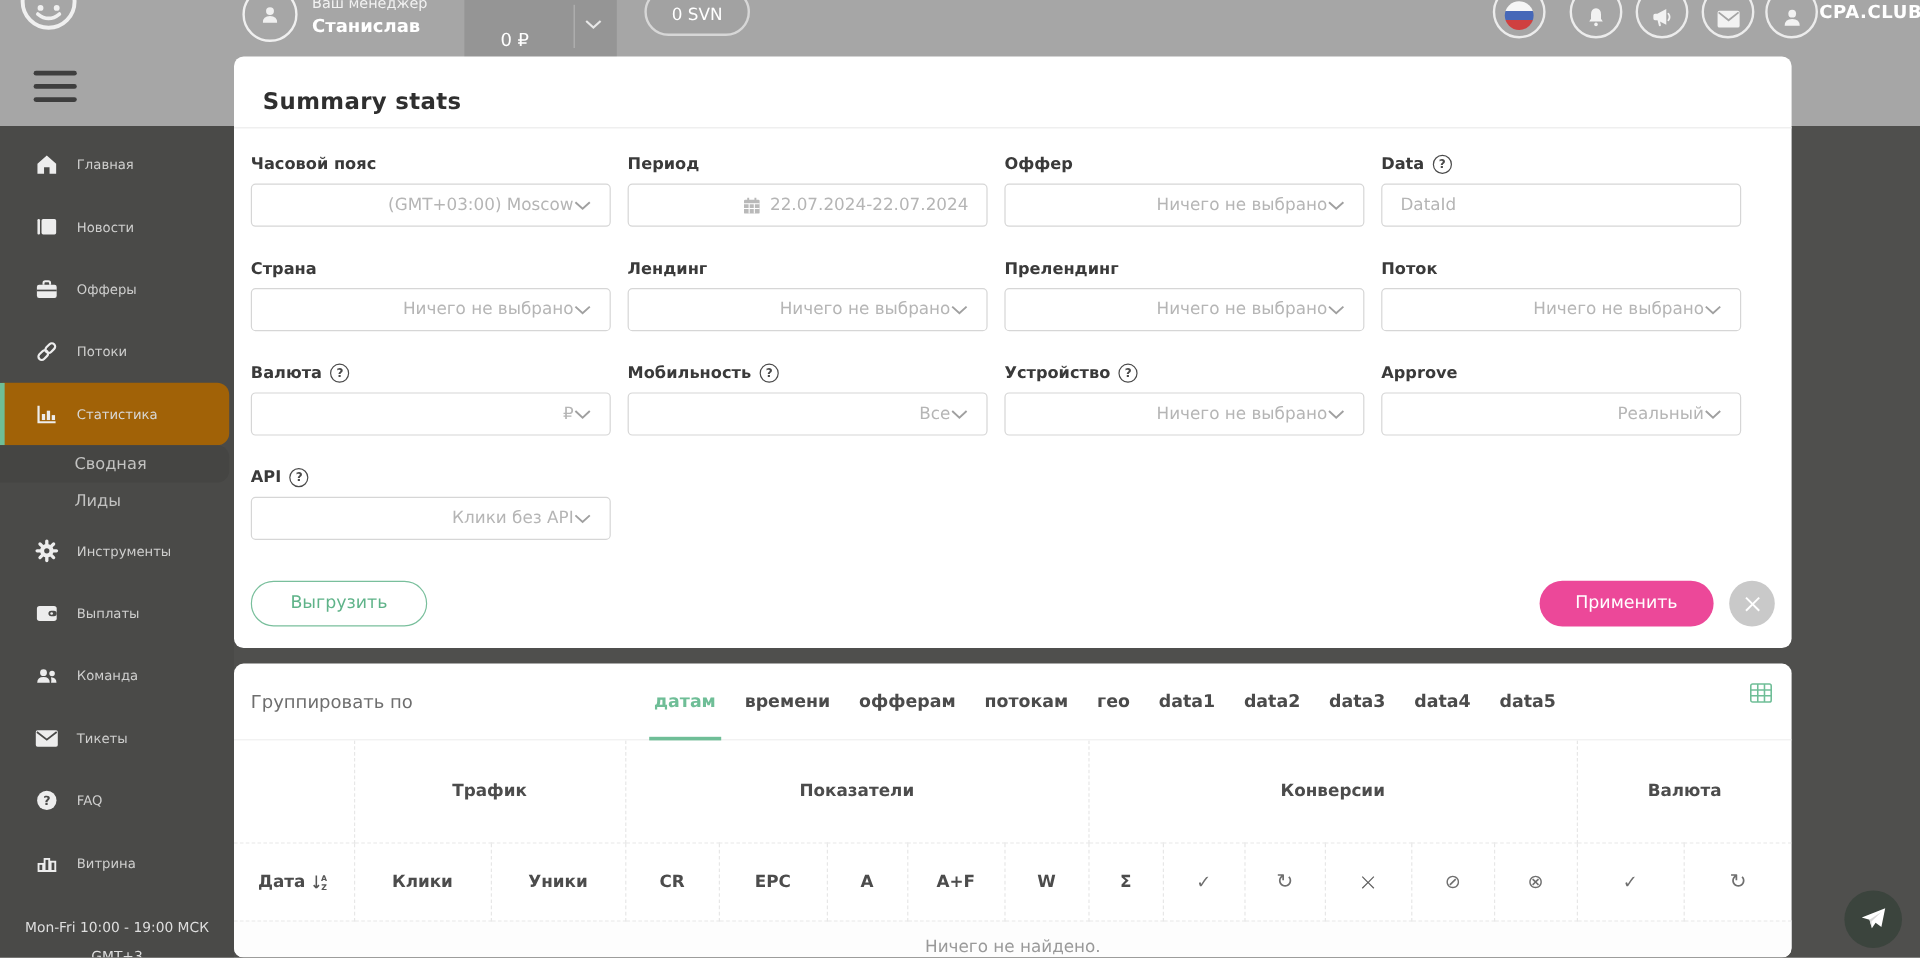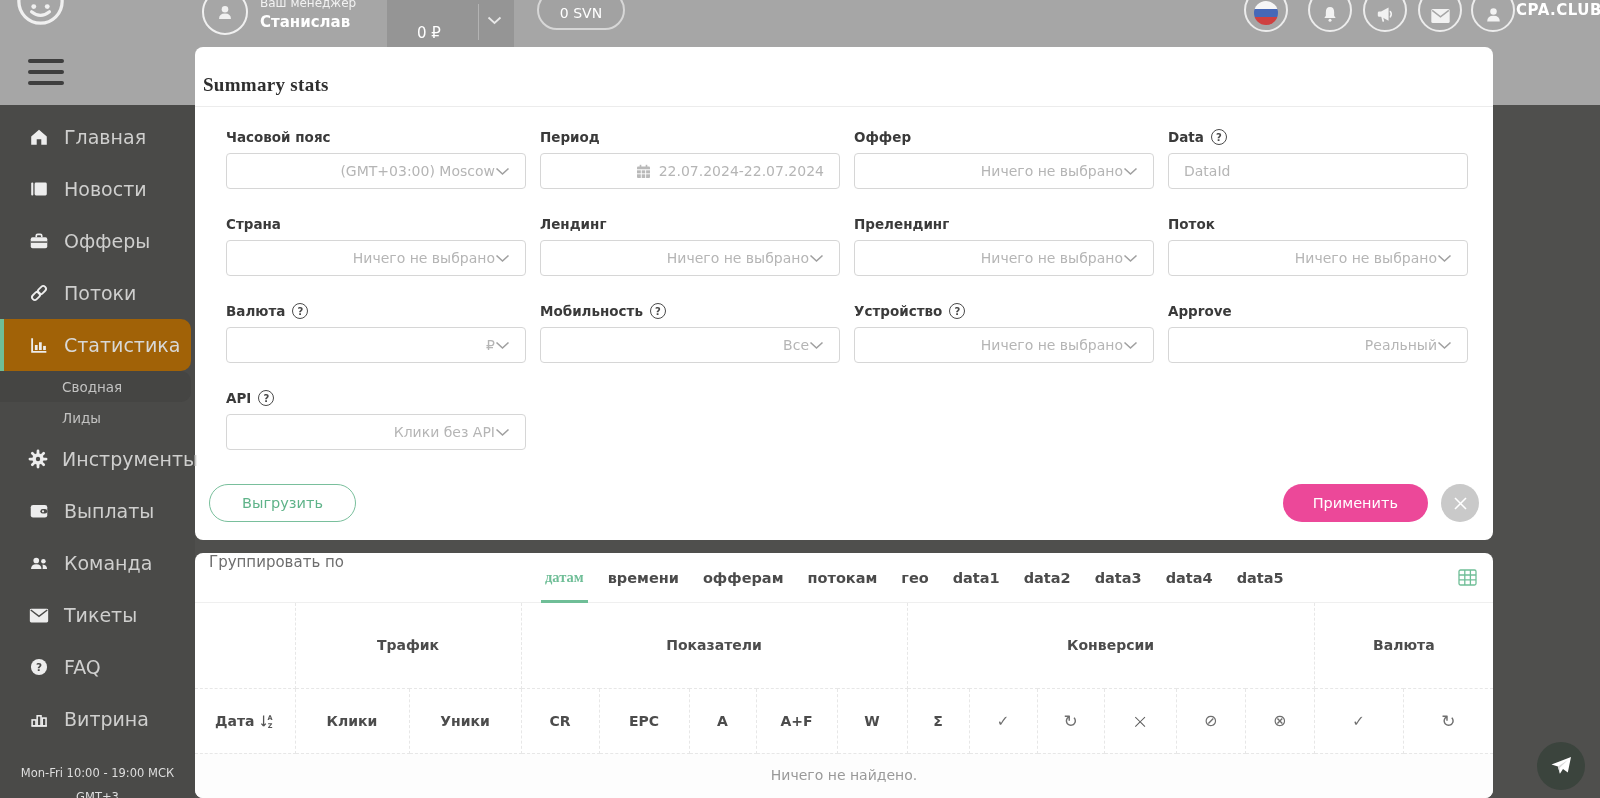--- a/index.html
+++ b/index.html
@@ -24,51 +24,51 @@
   .svn { position:absolute; left:537px; top:-10px; width:88px; height:40px; border:2px solid #d7d7d7; background:#a2a2a2; border-radius:20px; color:#fff; font-size:14px; display:flex; align-items:flex-end; justify-content:center; padding-bottom:7px; }
   .tb-ic { position:absolute; top:-12px; width:44px; height:44px; border:2px solid #ececec; border-radius:50%; display:flex; align-items:flex-end; justify-content:center; padding-bottom:5px; cursor:pointer; }
   .flagball { width:24px; height:24px; border-radius:50%; background:linear-gradient(#f6f6f6 34%, #4668b8 34% 67%, #cf4040 67%); }
   .brand { position:absolute; left:1516px; top:1px; font-size:15px; font-weight:bold; color:#fff; letter-spacing:.5px; cursor:pointer; display:flex; align-items:center; gap:7px; }
 
   
   .sidebar { position:absolute; left:0; top:105px; width:195px; height:693px; background:#4a4a48; z-index:3; }
   .snav { padding-top:6px; }
   .sitem { height:52px; display:flex; align-items:center; padding-left:27px; cursor:pointer; }
   .sicon { width:24px; height:24px; display:flex; align-items:center; justify-content:center; }
-  .slabel { margin-left:13px; font-size:19px; color:#cfcfce; }
+  .slabel { margin-left:13px; font-size:11px; color:#cfcfce; }
   .sitem.active { background:#a16207; border-left:4px solid #6fbe97; padding-left:23px; margin-right:4px; border-radius:0 10px 10px 0; }
   .sitem.active .slabel { color:#d8d8d7; }
   .ssub { height:31px; display:flex; align-items:center; padding-left:62px; font-size:13.5px; color:#c2c2c1; cursor:pointer; margin-right:4px; }
   .ssub.current { background:#454543; border-radius:0 10px 10px 0; }
   .sfoot { position:absolute; top:656px; left:0; width:100%; text-align:center; font-size:11.5px; color:#dedede; line-height:24px; }
 
   
   .card { position:absolute; background:#fff; border-radius:8px; z-index:2; }
   .card.filters { left:195px; top:47px; width:1298px; height:493px; }
-  .fhead { height:60px; padding:27px 0 0 8px; border-bottom:1px solid #ececec;font-family:Liberation Serif, serif; }
+  .fhead { height:60px; padding:27px 0 0 24px; border-bottom:1px solid #ececec; }
   .fhead h1 { font-size:19px; color:#2f2f2f; letter-spacing:.3px; }
-  .fgrid { padding:22px 31px 0; display:grid; grid-template-columns:repeat(4,300px); column-gap:14px; row-gap:27px; }
+  .fgrid { padding:22px 14px 0; display:grid; grid-template-columns:repeat(4,300px); column-gap:14px; row-gap:27px; }
   .fl { display:flex; align-items:center; gap:7px; font-size:13.5px; font-weight:bold; color:#3a3a3a; margin-bottom:8px; }
   .help { width:16px; height:16px; border:1.4px solid #4a4a4a; border-radius:50%; font-size:10px; font-weight:bold; color:#4a4a4a; display:flex; align-items:center; justify-content:center; cursor:pointer; }
   .sel { height:36px; border:1px solid #d6d6d6; border-radius:4px; background:#fff; display:flex; align-items:center; justify-content:flex-end; padding:0 15px; font-size:14px; color:#b5b5b5; cursor:pointer; }
   .sel .lft { display:flex; align-items:center; gap:8px; }
   .sel input { border:none; outline:none; width:100%; font:inherit; color:#6b6b6b; background:transparent; }
   .sel input::placeholder { color:#b5b5b5; }
   .btnrow { display:flex; justify-content:space-between; align-items:center; padding:34px 14px 0; }
   .btn-outline { background:#fff; border:1.5px solid #79bf9c; color:#5fb389; border-radius:21px; padding:10px 32px; font-size:14.5px; font-family:inherit; cursor:pointer; }
   .r-btns { display:flex; align-items:center; gap:13px; }
   .btn-primary { background:#ec4899; border:none; color:#fff; border-radius:21px; padding:11px 30px; font-size:14.5px; font-family:inherit; cursor:pointer; }
   .btn-close { width:38px; height:38px; border-radius:50%; background:#c9c9c9; border:none; display:flex; align-items:center; justify-content:center; cursor:pointer; }
 
   .card.stats { left:195px; top:553px; width:1298px; height:245px; overflow:hidden; }
-  .grouprow { position:relative; height:50px; display:flex; padding:0 14px; border-bottom:1px solid #efefef; }
+  .grouprow { position:relative; height:64px; display:flex; align-items:center; padding:0 14px; border-bottom:1px solid #efefef; }
   .gb-label { font-size:15px; color:#6e6e6e; }
   .tabs { position:absolute; left:350px; top:0; height:100%; display:flex; align-items:center; gap:24px; }
   .tab { font-size:14.5px; font-weight:bold; color:#4b4b4b; height:100%; display:flex; align-items:center; position:relative; cursor:pointer; }
-  .tab.active { color:#6fbe97;font-family:Liberation Serif, serif; }
+  .tab.active { color:#6fbe97; }
   .tab.active::after { content:""; position:absolute; left:-4px; right:-4px; bottom:-1px; height:3px; background:#6fbe97; }
   .cols-icon { position:absolute; right:16px; top:16px; cursor:pointer; }
 
   table.stats-t { width:1298px; border-collapse:collapse; table-layout:fixed; }
   .tg th { height:85px; font-size:14px; font-weight:bold; color:#4c4c4c; border-right:1px dashed #e7e7e7; border-bottom:1px dashed #e7e7e7; }
   .tg th:last-child { border-right:none; }
   .tc th { height:65px; font-size:14px; font-weight:bold; color:#4c4c4c; border-right:1px dashed #e7e7e7; border-bottom:1px dashed #e7e7e7; text-align:center; vertical-align:middle; }
   .tc th:last-child { border-right:none; }
   .hic { font-weight:normal; color:#6f6f6f; }
   .hic.chk { font-size:15px; }

